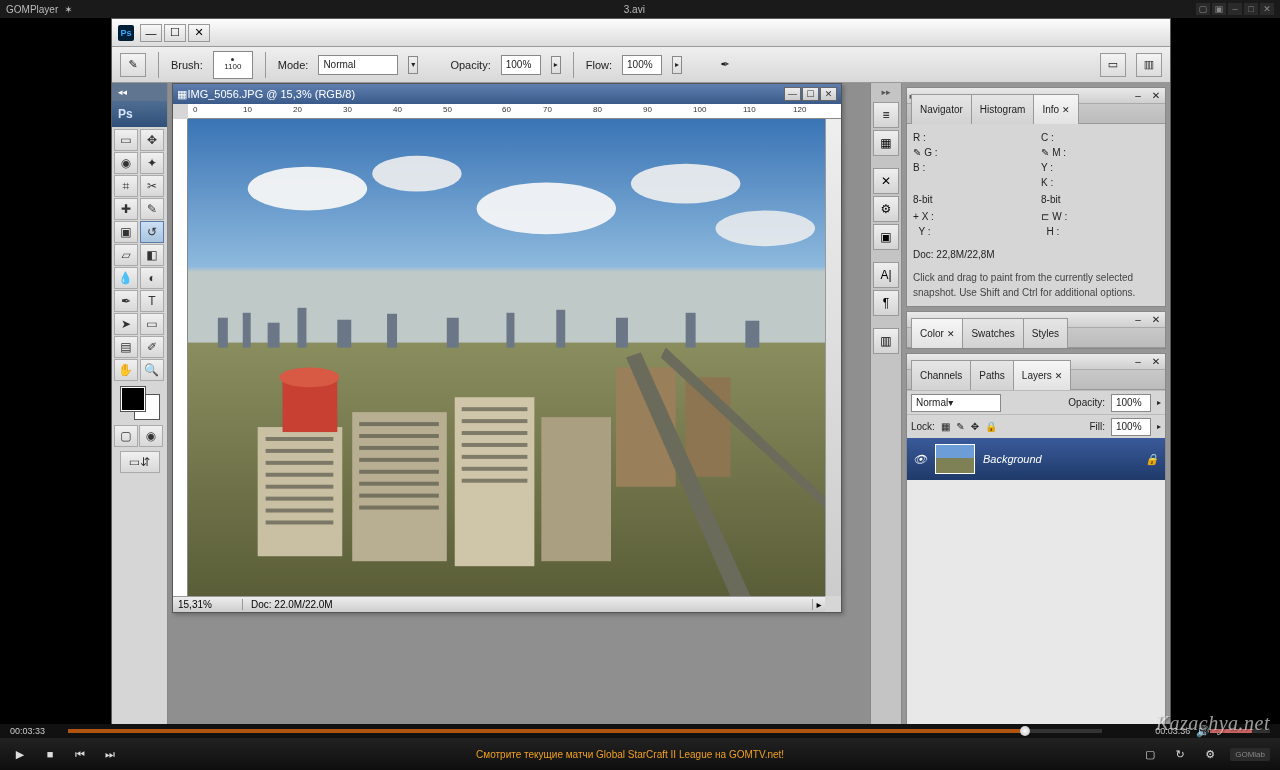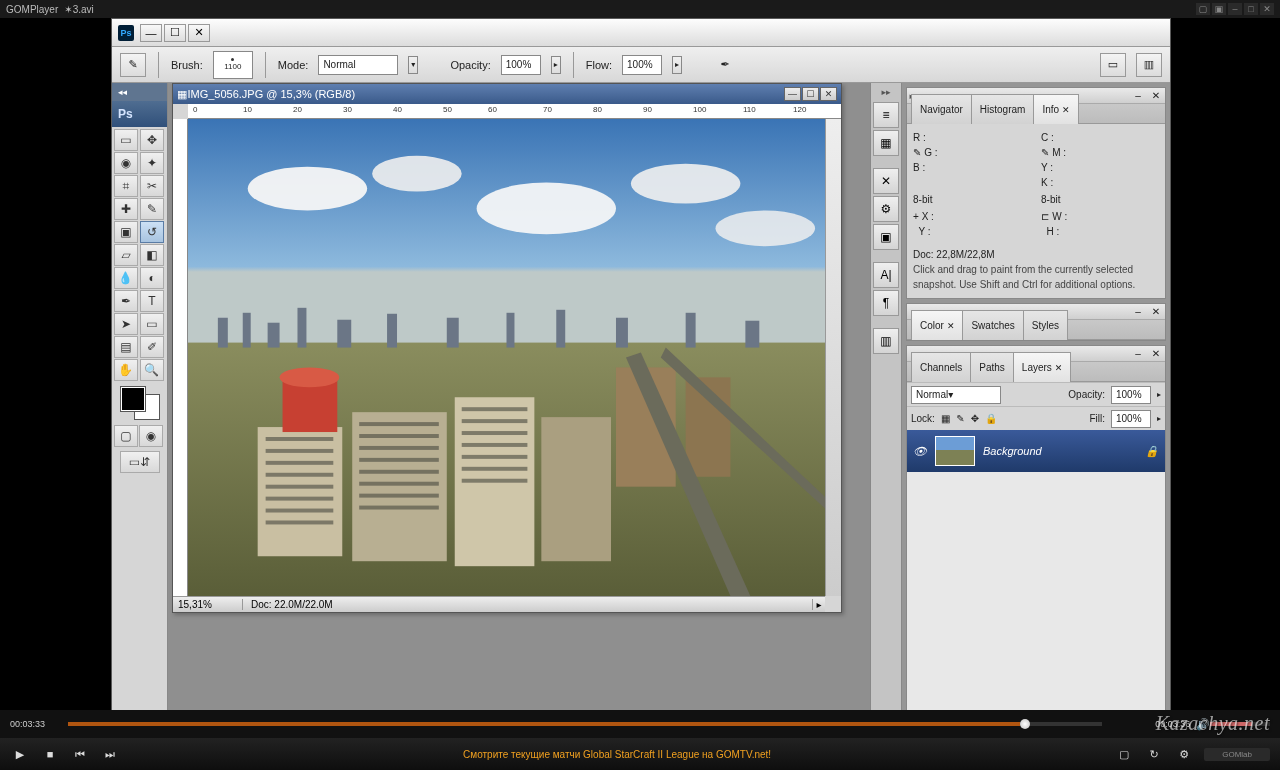--- a/index.html
+++ b/index.html
@@ -1,28 +1,28 @@
 <!DOCTYPE html>
 <html><head>
 <meta charset="utf-8">
 <style>
 * { margin: 0; padding: 0; box-sizing: border-box; font-family: Tahoma, Verdana, sans-serif; }
 body { width: 1280px; height: 770px; background: #000; overflow: hidden; position: relative; }
 
 
 .gom-titlebar { height: 18px; background: #1a1a1a; display: flex; align-items: center; padding: 0 6px; color: #bbb; font-size: 10px; }
 .gom-title-left { flex: 0 0 auto; }
-.gom-title-center { flex: 1; text-align: left; }
+.gom-title-center { flex: 1; text-align: center; }
 .gom-title-right { display: flex; gap: 2px; }
 .gom-tb-btn { width: 14px; height: 12px; background: #2a2a2a; display:flex;align-items:center;justify-content:center;font-size:9px;color:#888;}
 
 .video-area { position: absolute; top: 18px; left: 0; right: 0; bottom: 48px; background: #000; display:flex; align-items:flex-start; justify-content:center; }
 
 
-.gom-timeline { position:absolute; bottom:32px; left:0; right:0; height:28px; background:#111; display:flex; align-items:center; padding: 0 10px;}
+.gom-timeline { position:absolute; bottom:32px; left:0; right:0; height:14px; background:#111; display:flex; align-items:center; padding: 0 10px;}
 .gom-time-l { font-size:9px; color:#ccc; margin-right:8px; width:50px;}
 .gom-time-r { font-size:9px; color:#ccc; margin-left:8px; width:80px; text-align:right;}
 .gom-track { flex:1; height:4px; background:#333; position:relative;}
 .gom-prog { position:absolute; left:0; top:0; bottom:0; width:92%; background:linear-gradient(#b05510,#b05510);}
 .gom-knob { position:absolute; left:92%; top:-3px; width:10px; height:10px; border-radius:50%; background:#eee; background:radial-gradient(#fff,#bbb);}
 
 .gom-controls { position:absolute; bottom:0; left:0; right:0; height:32px; background:linear-gradient(#222,#0e0e0e); display:flex; align-items:center; padding:0 10px; gap:10px; color:#ccc;}
 .gom-btn { width:20px; height:20px; display:flex; align-items:center; justify-content:center; font-size:11px; color:#ddd;}
 .gom-marquee { flex:1; text-align:center; font-size:10px; color:#f0a020; }
 .gom-vol { width:60px; height:4px; background:#333; position:relative;}
@@ -219,21 +219,21 @@
             <div class="doc-wbtn">☐</div>
             <div class="doc-wbtn">✕</div>
           </div>
           <div class="ruler-h">
             <span style="left:5px">0</span>
             <span style="left:55px">10</span>
             <span style="left:105px">20</span>
             <span style="left:155px">30</span>
             <span style="left:205px">40</span>
             <span style="left:255px">50</span>
-            <span style="left:300px">60</span>
+            <span style="left:314px">60</span>
             <span style="left:355px">70</span>
             <span style="left:405px">80</span>
             <span style="left:455px">90</span>
             <span style="left:505px">100</span>
             <span style="left:555px">110</span>
             <span style="left:605px">120</span>
           </div>
           <div class="ruler-v"></div>
           <div class="canvas-wrap">
             <svg class="canvas-img" viewBox="0 0 640 480" preserveAspectRatio="none">
@@ -353,21 +353,21 @@
             <div class="panel-body">
               <div class="info-grid">
                 <div><span>R :</span><br>✎ <span>G :</span><br><span>B :</span></div>
                 <div><span>C :</span><br>✎ <span>M :</span><br><span>Y :</span><br><span>K :</span></div>
                 <div>8-bit</div>
                   <div>8-bit</div>
                 <div>+ <span>X :</span><br>&nbsp;&nbsp;<span>Y :</span></div>
                 <div>⊏ <span>W :</span><br>&nbsp;&nbsp;<span>H :</span></div>
               </div>
               <div style="margin-top:8px">Doc: 22,8M/22,8M</div>
-              <div style="margin-top:0;color:#444">Click and drag to paint from the currently selected snapshot.  Use Shift and Ctrl for additional options.</div>
+              <div style="margin-top:8px;color:#444">Click and drag to paint from the currently selected snapshot.  Use Shift and Ctrl for additional options.</div>
             </div>
           </div>
 
           <div class="panel">
             <div class="panel-head">
                 <span style="flex:1"></span>
                 <span class="pmin">–</span>
                 <span class="pmin">✕</span>
               </div>
             <div class="tabs">
@@ -452,16 +452,16 @@
 
 <div class="gom-controls">
   <div class="gom-btn">▶</div>
   <div class="gom-btn">■</div>
   <div class="gom-btn">⏮</div>
   <div class="gom-btn">⏭</div>
   <div class="gom-marquee">Смотрите текущие матчи Global StarCraft II League на GOMTV.net!</div>
   <div class="gom-btn">▢</div>
   <div class="gom-btn">↻</div>
   <div class="gom-btn">⚙</div>
-  <div style="font-size:8px;color:#888;background:#2a2a2a;padding:2px 18px;border-radius:2px">GOMlab</div>
+  <div style="font-size:8px;color:#888;background:#2a2a2a;padding:2px 5px;border-radius:2px">GOMlab</div>
 </div>
 
 <div class="watermark">Kazachya.net</div>
 
 </body></html>

